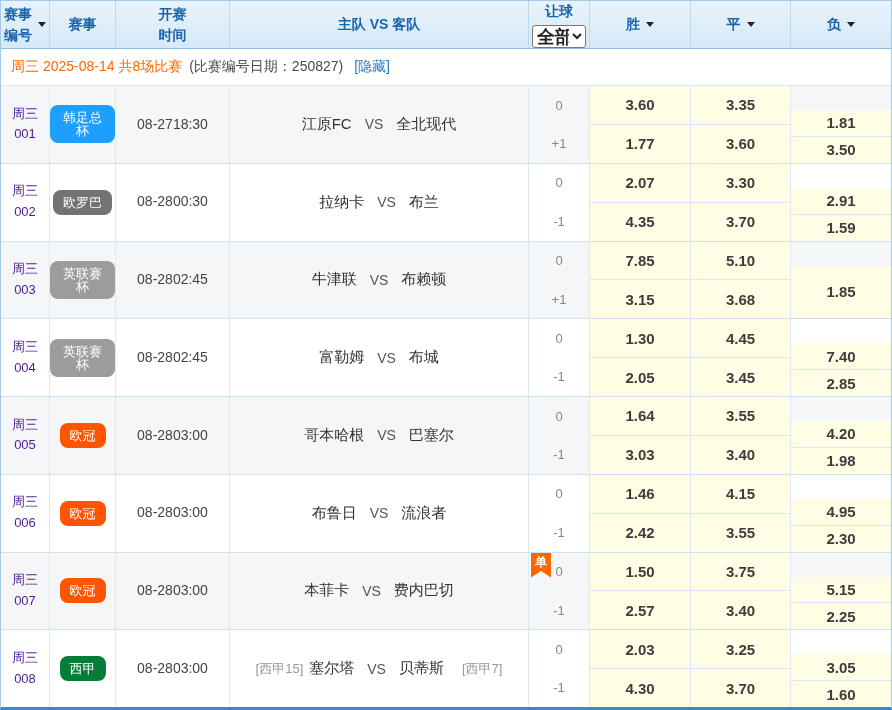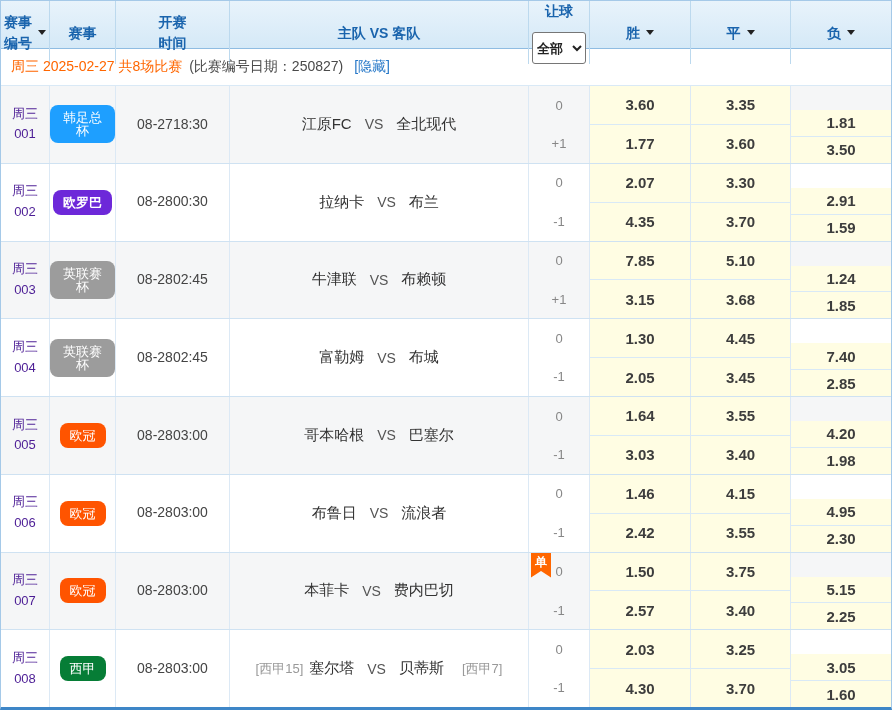--- a/index.html
+++ b/index.html
@@ -30,24 +30,24 @@
     border-right: 1px solid #bcd9ee;
     text-align: center; line-height: 1.45;
   }
   .th:last-child { border-right: none; }
   .th .two-line div { line-height: 1.45; }
   .caret {
     display: inline-block; width: 0; height: 0;
     border-left: 4px solid transparent; border-right: 4px solid transparent;
     border-top: 5px solid #222; margin-left: 6px;
   }
-  .th-handicap { flex-direction: column; gap: 11px; }
+  .th-handicap { flex-direction: column; gap: 3px; }
   .th-handicap select {
-    font-family: inherit; font-size: 13px; font-weight: bold;
-    width: 54px; height: 32px;
+    font-family: inherit; font-size: 18px; font-weight: bold;
+    width: 54px; height: 23px;
     border: 1px solid #767676; border-radius: 3px; background: #fff; color:#222;
   }
 
   
   .subheader {
     height: 37px;
     display: flex; align-items: center;
     padding: 0 10px; gap: 7px;
     background: #fff;
     border-bottom: 1px solid #d9e9f6;
@@ -151,21 +151,21 @@
       <span>平</span>
       <span class="caret"></span>
     </div>
     <div class="th">
       <span>负</span>
       <span class="caret"></span>
     </div>
   </div>
 
   <div class="subheader">
-    <span class="date-info">周三 2025-02-27 共8场比赛</span>
+    <span class="date-info">周三 2025-08-14 共8场比赛</span>
     <span class="num-info">(比赛编号日期：250827)</span>
     <span class="hide-link">[隐藏]</span>
   </div>
 
   <div class="match-list">
   <div class="row alt">
     <div class="cell c-id">
       <div>周三</div>
       <div>001</div>
     </div>
@@ -201,21 +201,21 @@
       <div class="half">3.50</div>
     </div>
   </div>
 
   <div class="row">
     <div class="cell c-id">
       <div>周三</div>
       <div>002</div>
     </div>
     <div class="cell c-league">
-      <span class="badge" style="background: #6d28d9; font-weight: bold;">欧罗巴</span>
+      <span class="badge" style="background: #737373;">欧罗巴</span>
     </div>
     <div class="cell c-time">
       <div>08-28</div>
       <div>00:30</div>
     </div>
     <div class="cell c-teams">
 
       <span class="team">拉纳卡</span>
       <span class="vs">VS</span>
       <span class="team">布兰</span>
@@ -266,21 +266,20 @@
     </div>
     <div class="cell c-odds c-split">
       <div class="half l1">7.85</div>
       <div class="half">3.15</div>
     </div>
     <div class="cell c-odds c-split">
       <div class="half l1">5.10</div>
       <div class="half">3.68</div>
     </div>
     <div class="cell c-odds c-split">
-      <div class="half l1">1.24</div>
       <div class="half">1.85</div>
     </div>
   </div>
 
   <div class="row">
     <div class="cell c-id">
       <div>周三</div>
       <div>004</div>
     </div>
     <div class="cell c-league">

